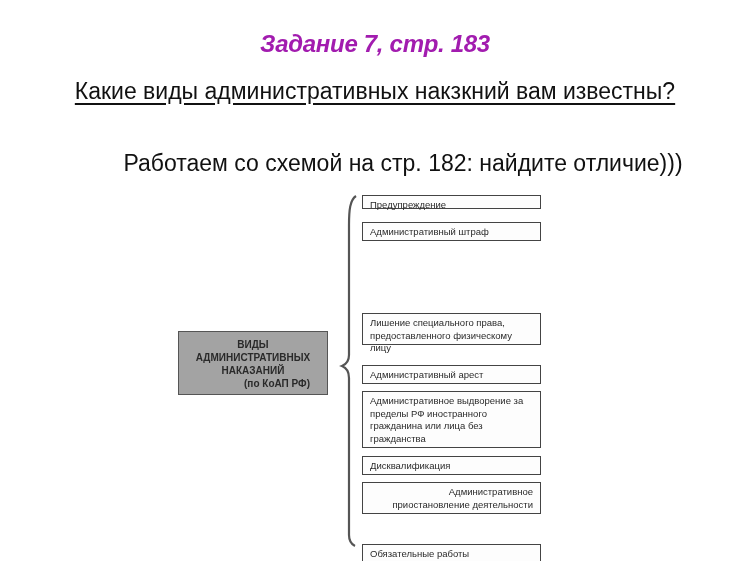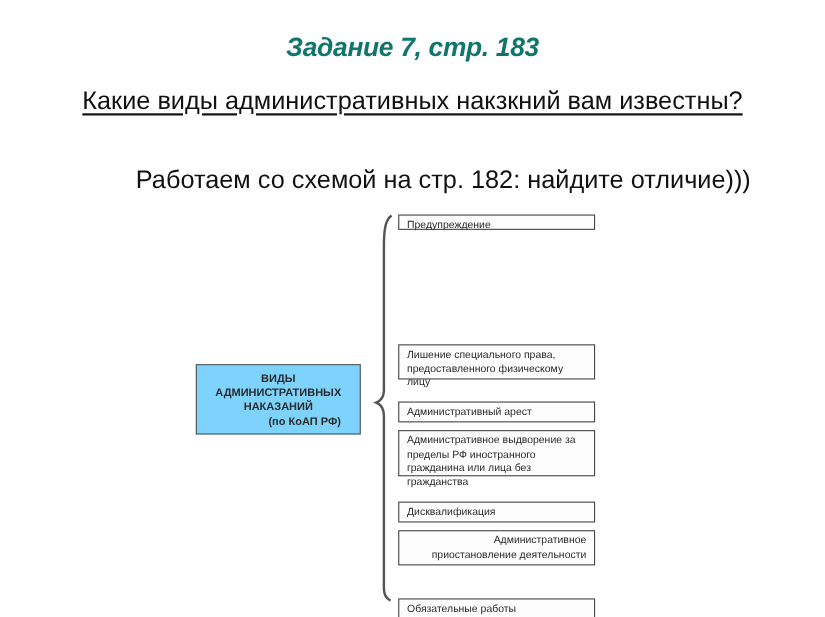--- a/index.html
+++ b/index.html
@@ -1,23 +1,23 @@
 <!DOCTYPE html>
 <html><head>
 <meta charset="utf-8">
 <style>
   html, body { margin:0; padding:0; }
   body { width:750px; height:561px; background:#ffffff; position:relative; overflow:hidden; font-family:"Liberation Sans", sans-serif; color:#1a1a1a; }
-  .title { position:absolute; left:0; width:750px; top:30px; text-align:center; font-size:24px; font-weight:bold; font-style:italic; color:#0f766e; letter-spacing:-0.3px; }
+  .title { position:absolute; left:0; width:750px; top:30px; text-align:center; font-size:24px; font-weight:bold; font-style:italic; color:#a21caf; letter-spacing:-0.3px; }
   .question { position:absolute; left:60px; width:630px; top:74px; text-align:center; font-size:23px; line-height:34px; color:#111; }
   .question span { text-decoration:underline; text-underline-offset:4px; }
   .task { position:absolute; left:0; width:750px; top:150px; text-align:center; font-size:23px; color:#111;margin-left:28px; }
   .diagram { position:absolute; left:0; top:0; width:750px; height:561px; }
   .faint { position:absolute; color:#e6e6e6; font-size:9px; line-height:12px; }
-  .root-box { position:absolute; left:178px; top:331px; width:150px; height:64px; background:#7dd3fc; border:1.5px solid #555; box-sizing:border-box; text-align:center; font-size:10px; line-height:13px; font-weight:bold; color:#2a2a2a; padding-top:6px; }
+  .root-box { position:absolute; left:178px; top:331px; width:150px; height:64px; background:#a3a3a3; border:1.5px solid #555; box-sizing:border-box; text-align:center; font-size:10px; line-height:13px; font-weight:bold; color:#2a2a2a; padding-top:6px; }
   .root-box .sub { font-weight:bold;margin-left:48px; }
   .item { position:absolute; left:362px; width:179px; border:1.5px solid #444; box-sizing:border-box; background:#fdfdfd; font-size:9.5px; line-height:12.5px; color:#2a2a2a; padding:3px 7px; }
   svg.brace { position:absolute; left:0; top:0; }
 </style>
 </head>
 <body>
 
 <div class="title">Задание 7, стр. 183</div>
 <div class="question"><span>Какие виды административных накзкний вам известны?</span></div>
 <div class="task">Работаем со схемой на стр. 182: найдите отличие)))</div>
@@ -30,19 +30,20 @@
   </svg>
 
   <div class="root-box">
     <div>ВИДЫ</div>
     <div>АДМИНИСТРАТИВНЫХ</div>
     <div>НАКАЗАНИЙ</div>
     <div class="sub">(по КоАП РФ)</div>
   </div>
 
   <div class="item" style="top:195px;height:14px;">Предупреждение</div>
+  <div class="item" style="top:222px;height:19px;">Административный штраф</div>
   <div class="item" style="top:313px;height:32px;">Лишение специального права, предоставленного физическому лицу</div>
   <div class="item" style="top:365px;height:19px;">Административный арест</div>
-  <div class="item" style="top:391px;height:42px;">Административное выдворение за пределы РФ иностранного гражданина или лица без гражданства</div>
+  <div class="item" style="top:391px;height:57px;">Административное выдворение за пределы РФ иностранного гражданина или лица без гражданства</div>
   <div class="item" style="top:456px;height:19px;">Дисквалификация</div>
   <div class="item" style="top:482px;height:32px;text-align:right;">Административное приостановление деятельности</div>
   <div class="item" style="top:522px;height:19px;margin-top:22px;">Обязательные работы</div>
 </div>
 
 </body></html>

